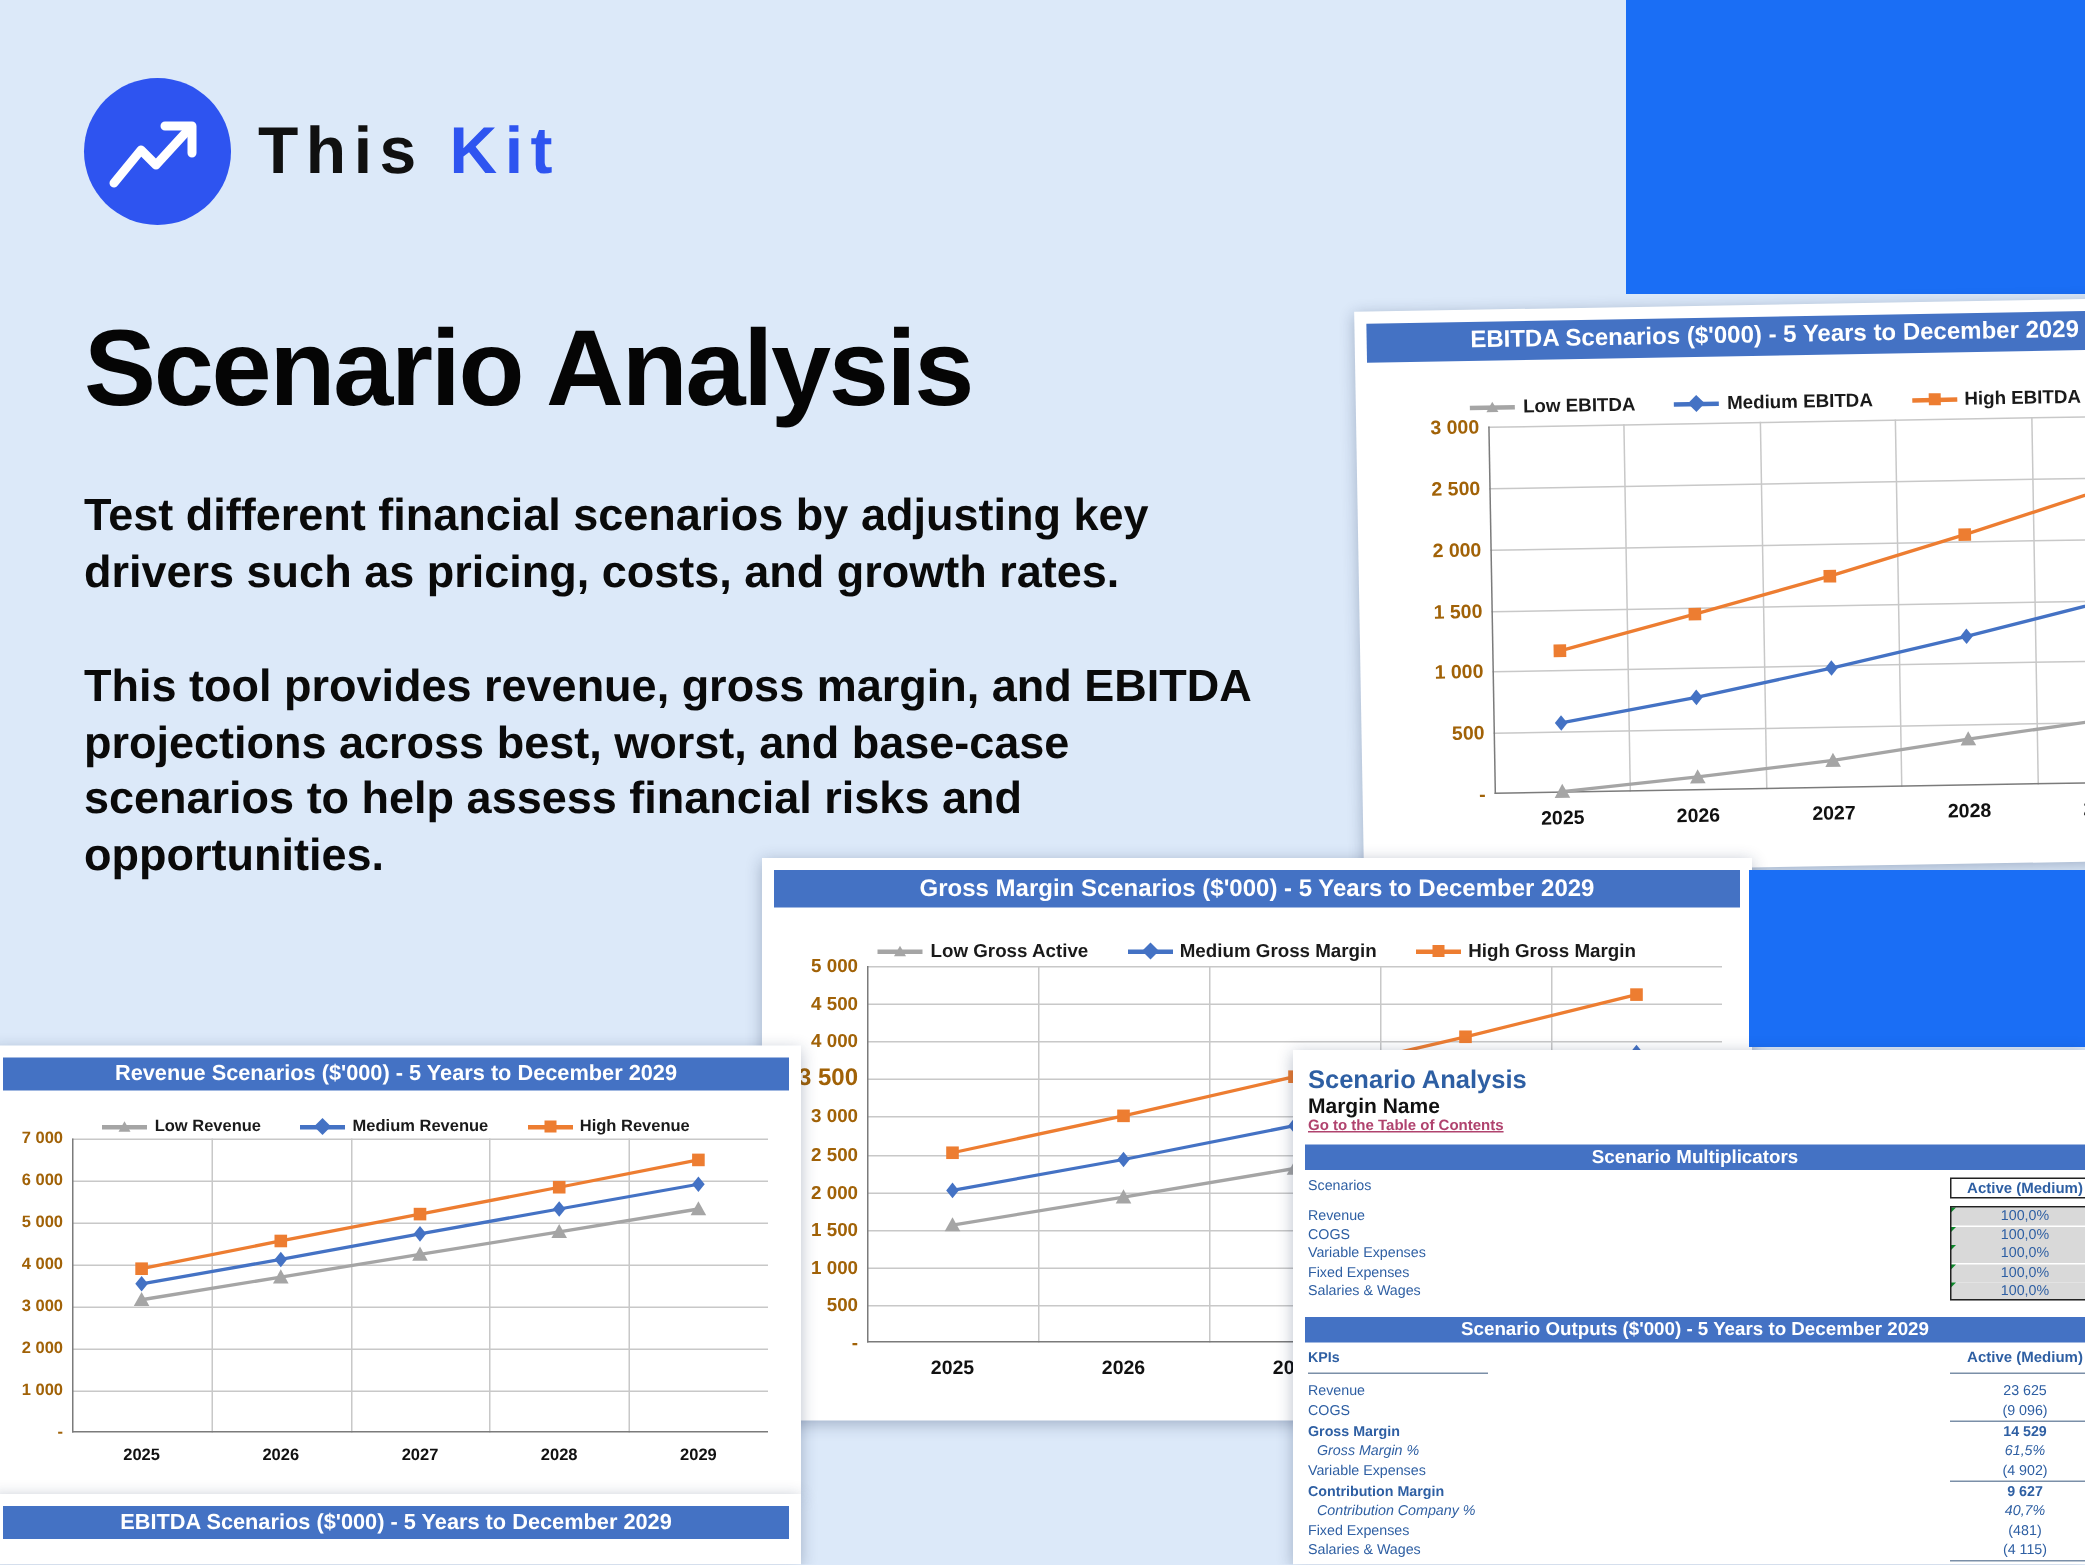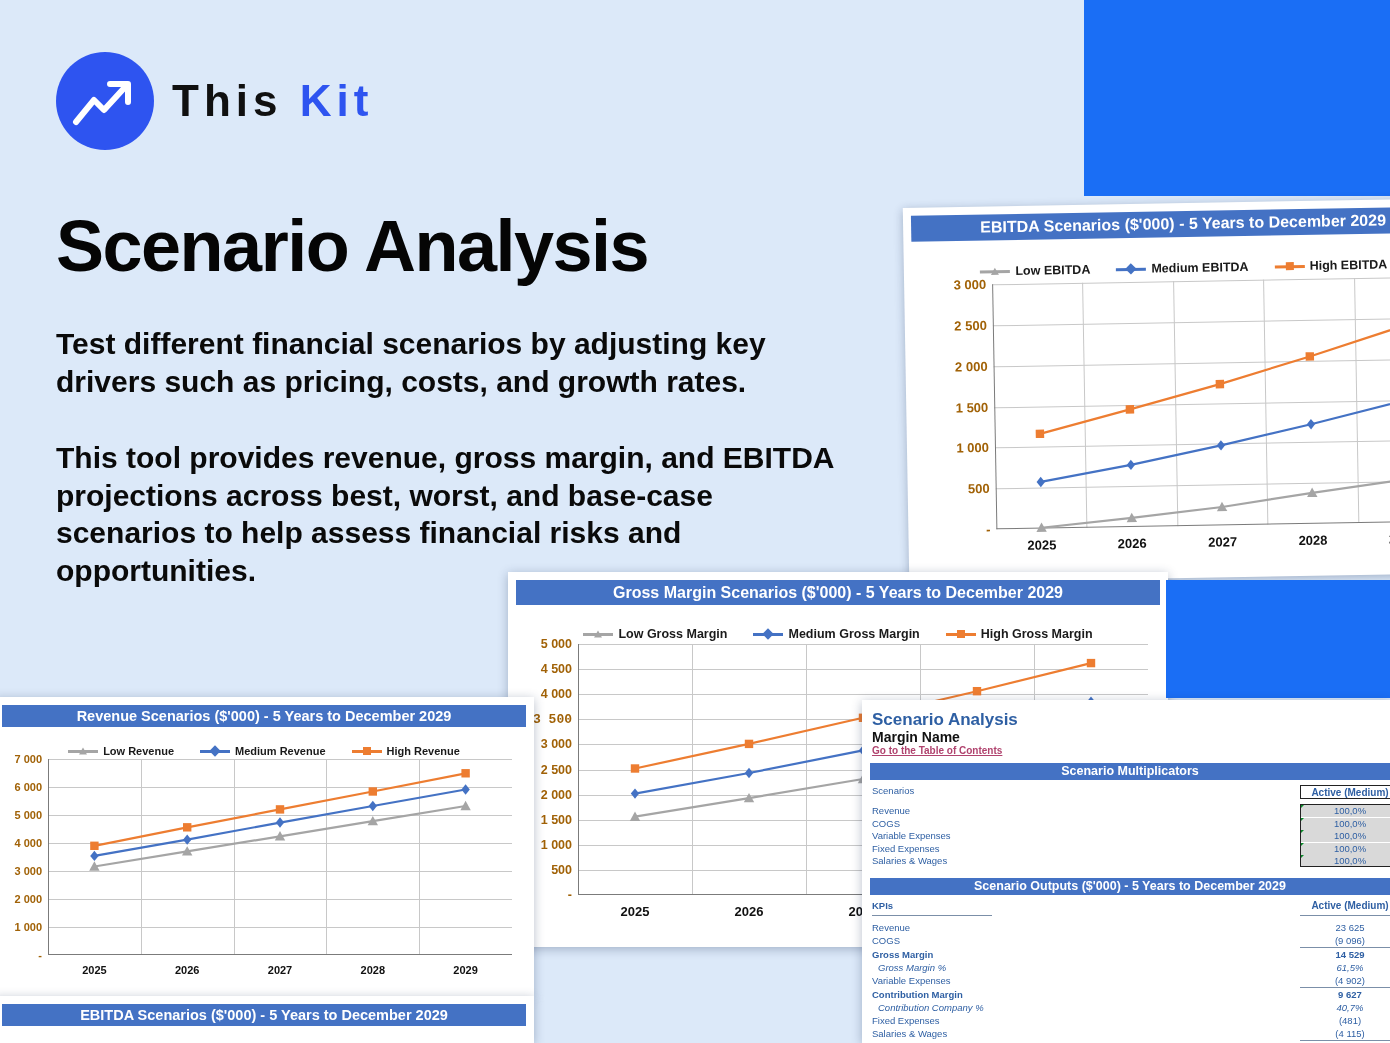--- a/index.html
+++ b/index.html
@@ -167,21 +167,21 @@
         </svg>
       </div>
     </div>
     <div class="card" style="left: 508px; top: 572px; width: 660px; height: 375px;">
       <div class="card-title" style="position: absolute; left: 8px; right: 8px; top: 8px; height: 25px; line-height: 25px; font-size: 16px;">Gross Margin Scenarios ($'000) - 5 Years to December 2029</div>
       <div class="legend" style="position: absolute; left: 0px; right: 0px; top: 55px; font-size: 12.5px;">
         <div class="lg">
           <span class="swatch" style="background:#a5a5a5">
             <i style="width:0;height:0;background:none;border-left:4px solid transparent;border-right:4px solid transparent;border-bottom:7px solid #a5a5a5"></i>
           </span>
-          <span>Low Gross Margin</span>
+          <span>Low Gross Active</span>
         </div>
         <div class="lg">
           <span class="swatch" style="background:#4472c4">
             <i style="background:#4472c4;transform:translateY(-50%) rotate(45deg)"></i>
           </span>
           <span>Medium Gross Margin</span>
         </div>
         <div class="lg">
           <span class="swatch" style="background:#ed7d31">
             <i style="background:#ed7d31"></i>
@@ -197,21 +197,21 @@
         <div class="ylab" style="top: 200.8px; font-size: 12.5px;">1 000</div>
         <div class="gl-h" style="top: 175.7px;"></div>
         <div class="ylab" style="top: 175.7px; font-size: 12.5px;">1 500</div>
         <div class="gl-h" style="top: 150.6px;"></div>
         <div class="ylab" style="top: 150.6px; font-size: 12.5px;">2 000</div>
         <div class="gl-h" style="top: 125.5px;"></div>
         <div class="ylab" style="top: 125.5px; font-size: 12.5px;">2 500</div>
         <div class="gl-h" style="top: 100.4px;"></div>
         <div class="ylab" style="top: 100.4px; font-size: 12.5px;">3 000</div>
         <div class="gl-h" style="top: 75.3px;"></div>
-        <div class="ylab" style="top: 75.3px; font-size: 13px; font-family: Liberation Mono, monospace;">3 500</div>
+        <div class="ylab" style="top: 75.3px; font-size: 16px;">3 500</div>
         <div class="gl-h" style="top: 50.2px;"></div>
         <div class="ylab" style="top: 50.2px; font-size: 12.5px;">4 000</div>
         <div class="gl-h" style="top: 25.1px;"></div>
         <div class="ylab" style="top: 25.1px; font-size: 12.5px;">4 500</div>
         <div class="gl-h" style="top: 0px;"></div>
         <div class="ylab" style="top: 0px; font-size: 12.5px;">5 000</div>
         <div class="xlab" style="left: 57px; font-size: 13px;">2025</div>
         <div class="gl-v" style="left: 114px;"></div>
         <div class="xlab" style="left: 171px; font-size: 13px;">2026</div>
         <div class="gl-v" style="left: 228px;"></div>

